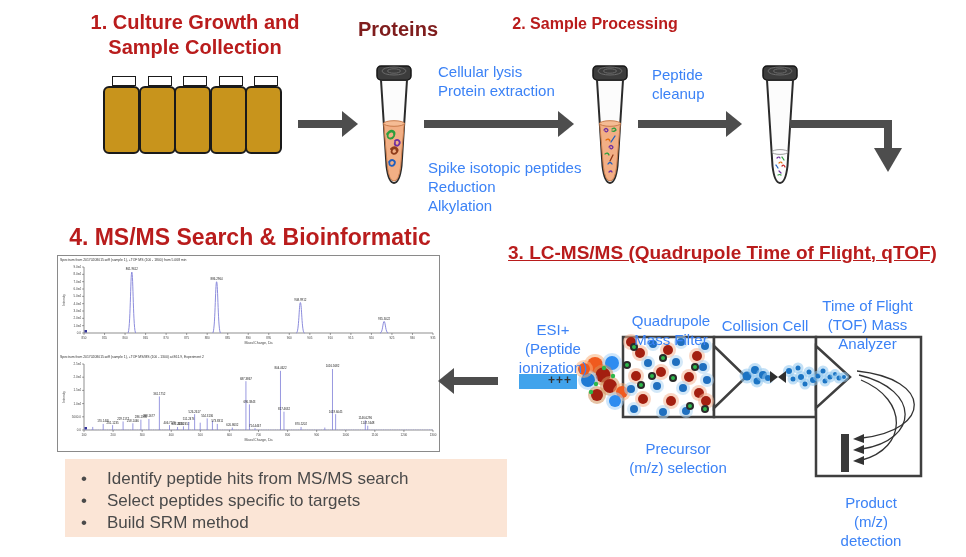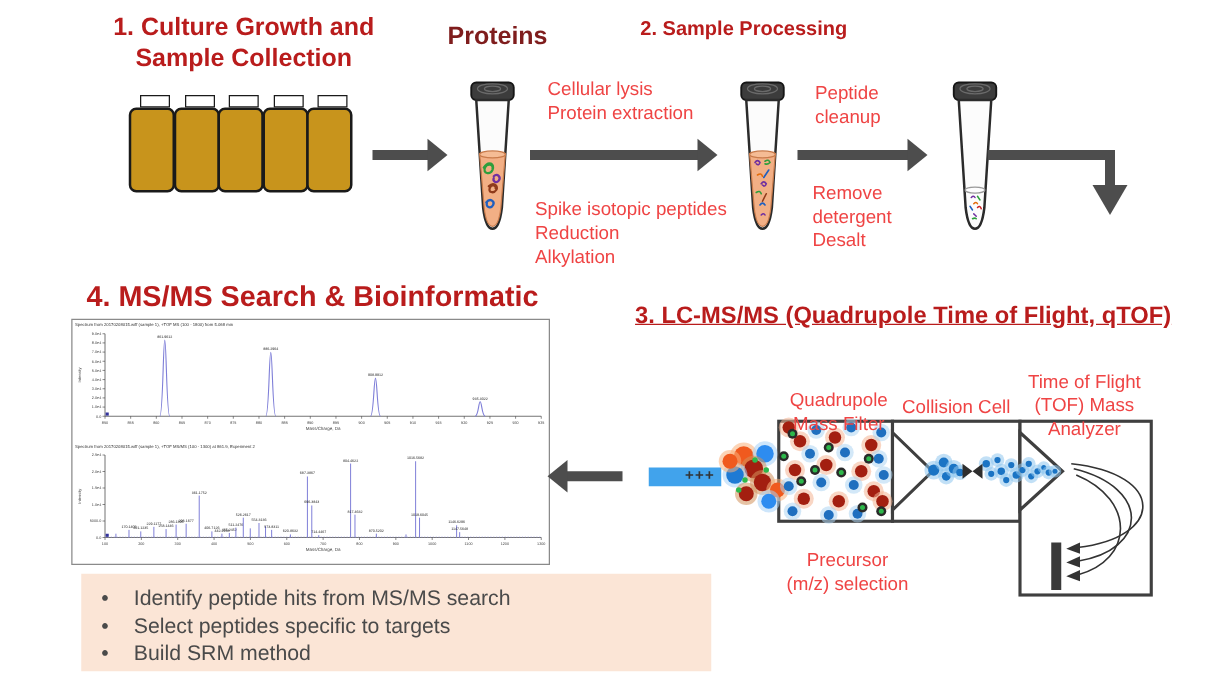--- a/index.html
+++ b/index.html
@@ -2,41 +2,41 @@
 <html><head>
 <meta charset="utf-8">
 <style>
   html,body{margin:0;padding:0;background:#fff;}
   .stage{position:relative;width:966px;height:557px;background:#ffffff;overflow:hidden;
          font-family:"Liberation Sans",sans-serif;}
   .abs{position:absolute;}
   .pre{white-space:pre-line;}
   .blue-title{position:absolute;color:#b91c1c;font-weight:bold;text-align:center;line-height:1.25;}
   .red-label{position:absolute;color:#7f1d1d;font-weight:bold;text-align:center;font-size:20px;line-height:1.15;}
-  .gray-note{position:absolute;color:#ef4444;font-size:15px;line-height:1.25;}
+  .gray-note{position:absolute;color:#3b82f6;font-size:15px;line-height:1.25;}
   .gray-note.center{text-align:center;margin-top:16px;}
   
   .arrow-r,.arrow-l{position:absolute;height:26px;}
   .arrow-r .shaft{position:absolute;left:0;right:14px;top:9px;height:8px;background:#4D4D4D;}
   .arrow-r .head{position:absolute;right:0;top:0;width:0;height:0;
       border-left:16px solid #4D4D4D;border-top:13px solid transparent;border-bottom:13px solid transparent;}
   .arrow-l .shaft{position:absolute;right:0;left:14px;top:9px;height:8px;background:#4D4D4D;}
   .arrow-l .head{position:absolute;left:0;top:0;width:0;height:0;
       border-right:16px solid #4D4D4D;border-top:13px solid transparent;border-bottom:13px solid transparent;}
   
   .bottles{position:absolute;left:103px;top:76px;width:182px;height:77px;}
   .bottle{position:absolute;top:10px;width:33px;height:64px;background:#C8941C;
           border:2px solid #1a1a1a;border-radius:6px;}
   .bottle-cap{position:absolute;top:0;width:22px;height:8px;background:#ffffff;border:1.5px solid #1a1a1a;}
   
   .panel{position:absolute;left:57px;top:255px;width:383px;height:197px;background:#ffffff;
          border:1px solid #8a8a8a;box-sizing:border-box;}
   .panel svg{display:block;}
   
-  .summary{position:absolute;left:65px;top:459px;width:504px;height:78px;background:#FBE5D6;}
+  .summary{position:absolute;left:65px;top:459px;width:442px;height:78px;background:#FBE5D6;}
   .summary ul{margin:9px 0 0 0;padding:0;list-style:none;}
   .summary li{position:relative;padding-left:42px;color:#4a4a4a;font-size:17px;line-height:22px;}
   .summary li::before{content:"\2022";position:absolute;left:16px;color:#4a4a4a;}
   .charges{position:absolute;color:#333;font-weight:bold;font-size:12px;letter-spacing:1px;}
 </style>
 </head>
 <body>
 
 <div class="stage">
 
@@ -113,23 +113,20 @@
   </svg>
 
   <div class="gray-note pre" style="left:652px;top:66px;">Peptide
 cleanup</div>
 
   <div class="arrow-r" style="left:638px;top:111px;width:104px;">
       <i class="shaft"></i>
       <i class="head"></i>
     </div>
 
-  <div class="gray-note pre" style="left:650px;top:146px;">Remove
-detergent
-Desalt</div>
 
 
   <svg class="abs" style="left:757px;top:62px;" width="46" height="130" viewBox="0 0 46 130">
     <rect x="6" y="4" width="34" height="14" rx="4" fill="#3c3c3c" stroke="#161616" stroke-width="1.5"></rect>
     <ellipse cx="23" cy="9" rx="12" ry="4" fill="none" stroke="#6a6a6a"></ellipse>
     <ellipse cx="23" cy="9" rx="6.5" ry="2.2" fill="none" stroke="#6a6a6a"></ellipse>
     <path d="M10,18 L15.5,104 Q17.5,121 23,121 Q28.5,121 30.5,104 L36,18 Z" fill="#FCFCFC" stroke="#2b2b2b" stroke-width="2" stroke-linejoin="round"></path>
     <ellipse cx="23" cy="90" rx="7.9" ry="2.4" fill="#FDFDFE" stroke="#9a9a9a"></ellipse>
     <g fill="none" stroke-width="1.2" stroke-linecap="round">
       <path d="M20,96 q2,-2 3,0" stroke="#7030A0"></path>
@@ -485,29 +482,35 @@
     </g>
     <g fill="#333333">
       <polygon points="353,159 364,154 364,163"></polygon>
       <polygon points="353,170 364,165 364,174"></polygon>
       <polygon points="353,181 364,176 364,185"></polygon>
     </g>
 
     <rect x="341" y="154" width="8" height="38" fill="#3A3A3A"></rect>
   </svg>
 
+  <div class="gray-note pre center" style="left:505px;top:305px;width:96px;">ESI+
+(Peptide
+ionization)</div>
   <div class="charges" style="left:548px;top:373px;">+++</div>
   <div class="gray-note pre center" style="left:612px;top:296px;width:118px;">Quadrupole
 Mass Filter</div>
   <div class="gray-note pre center" style="left:715px;top:301px;width:100px;">Collision Cell</div>
   <div class="gray-note pre center" style="left:810px;top:281px;width:115px;">Time of Flight
 (TOF) Mass
 Analyzer</div>
   <div class="gray-note pre center" style="left:618px;top:424px;width:120px;">Precursor
 (m/z) selection</div>
+  <div class="gray-note pre center" style="left:826px;top:478px;width:90px;">Product
+(m/z)
+detection</div>
 
   <div class="summary">
     <ul>
       <li>Identify peptide hits from MS/MS search</li>
       <li>Select peptides specific to targets</li>
       <li>Build SRM method</li>
     </ul>
   </div>
 
 </div>

